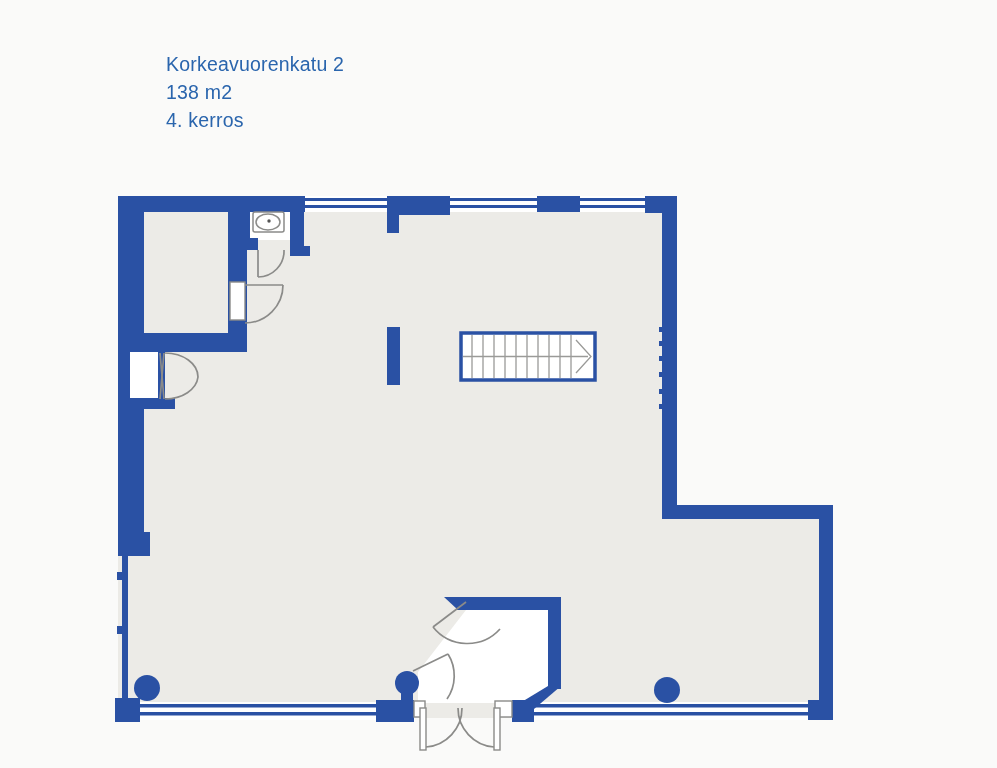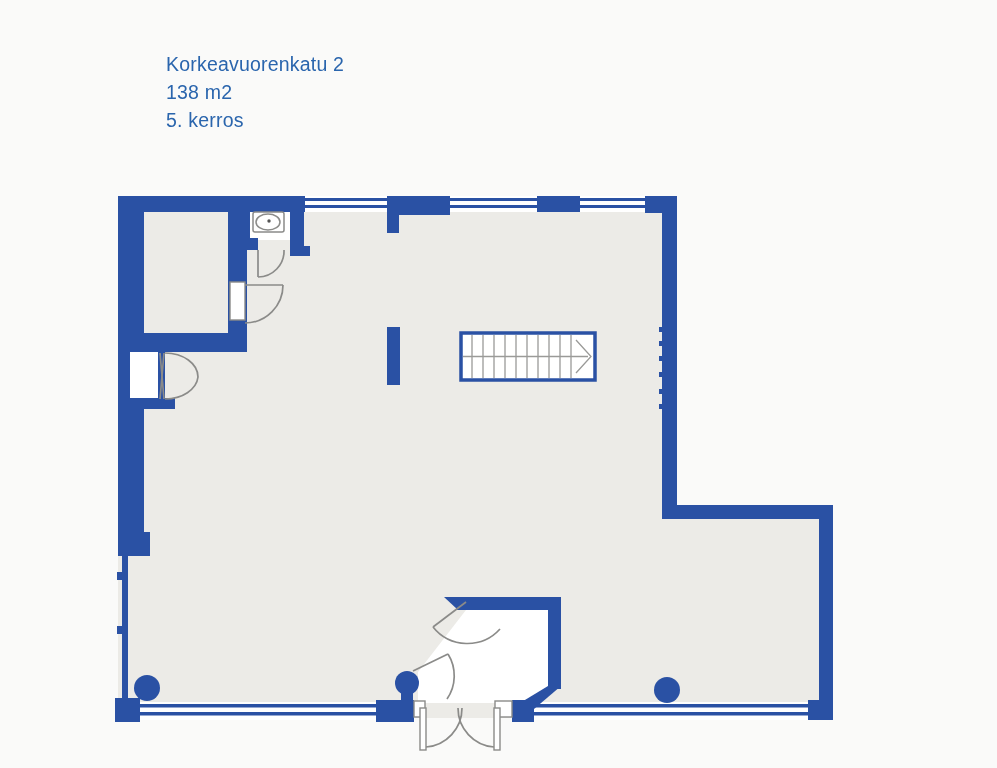--- a/index.html
+++ b/index.html
@@ -36,21 +36,21 @@
   .fixture{stroke:var(--door_gray);stroke-width:1.5;fill:var(--white);}
 </style>
 </head>
 <body>
 
 <div class="canvas">
 
   <div class="title-block">
     <div>Korkeavuorenkatu 2</div>
     <div>138 m2</div>
-    <div>5. kerros</div>
+    <div>4. kerros</div>
   </div>
 
   <svg width="997" height="768" viewBox="0 0 997 768">
 
     <polygon class="floor" points="118,198 675,198 675,508 831,508 831,718 118,718"></polygon>
 
     <polygon class="white" points="466,610 548,610 548,690 530,703 418,703 418,672"></polygon>
 
     <g>
       <rect class="wall" x="118" y="196" width="187" height="16"></rect>

